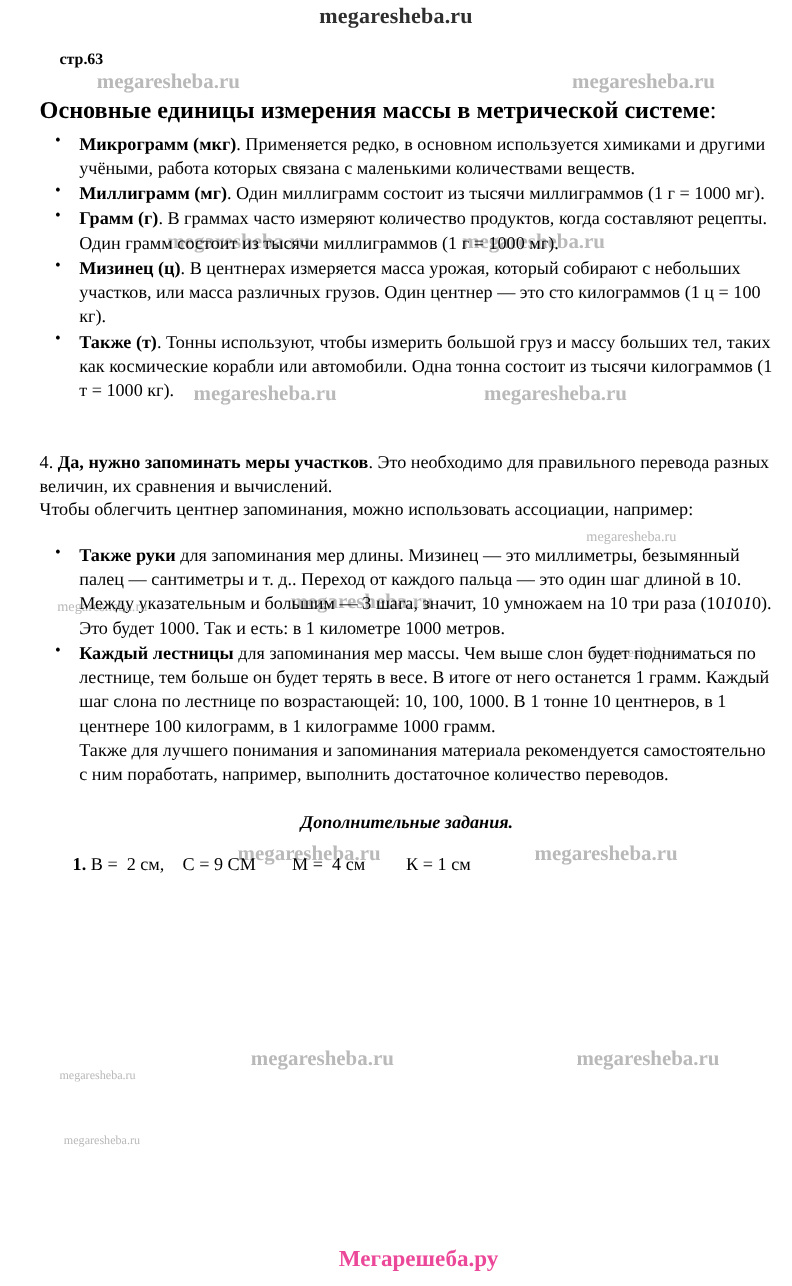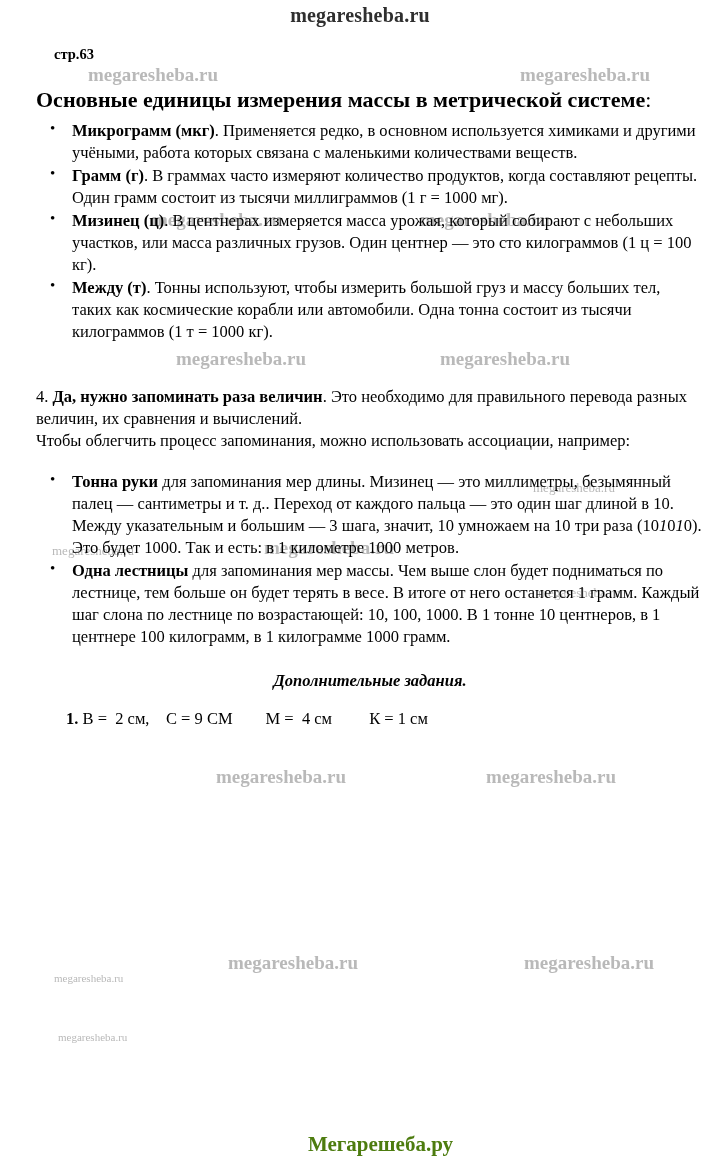--- a/index.html
+++ b/index.html
@@ -37,21 +37,21 @@
     letter-spacing: 0.2px;
   }
   .brand-bottom {
     position: absolute;
     bottom: 12px;
     left: 0;
     width: 100%;
     text-align: center;
     font-size: 21px;
     font-weight: bold;
-    color: #4d7c0f;
+    color: #ec4899;
     padding-left: 41px;
   }
 
   
   .page {
     position: absolute;
     top: 46px;
     left: 36px;
     width: 668px;
   }
@@ -141,45 +141,49 @@
 
   <p class="intro">
     <b>Основные единицы измерения массы в метрической системе</b><span>:</span>
   </p>
 
   <ul class="bullets">
     <li>
       <b>Микрограмм (мкг)</b><span>. Применяется редко, в основном используется химиками и другими учёными, работа которых связана с маленькими количествами веществ.</span>
     </li>
     <li>
+      <b>Миллиграмм (мг)</b><span>. Один миллиграмм состоит из тысячи миллиграммов (1 г = 1000 мг).</span>
+    </li>
+    <li>
       <b>Грамм (г)</b><span>. В граммах часто измеряют количество продуктов, когда составляют рецепты. Один грамм состоит из тысячи миллиграммов (1 г = 1000 мг).</span>
     </li>
     <li>
       <b>Мизинец (ц)</b><span>. В центнерах измеряется масса урожая, который собирают с небольших участков, или масса различных грузов. Один центнер — это сто килограммов (1 ц = 100 кг).</span>
     </li>
     <li>
-      <b>Между (т)</b><span>. Тонны используют, чтобы измерить большой груз и массу больших тел, таких как космические корабли или автомобили. Одна тонна состоит из тысячи килограммов (1 т = 1000 кг).</span>
+      <b>Также (т)</b><span>. Тонны используют, чтобы измерить большой груз и массу больших тел, таких как космические корабли или автомобили. Одна тонна состоит из тысячи килограммов (1 т = 1000 кг).</span>
     </li>
   </ul>
 
   <div class="gap-lg"></div>
 
   <p class="para">
-    <span>4. </span><b>Да, нужно запоминать раза величин</b><span>. Это необходимо для правильного перевода разных величин, их сравнения и вычислений.</span>
+    <span>4. </span><b>Да, нужно запоминать меры участков</b><span>. Это необходимо для правильного перевода разных величин, их сравнения и вычислений.</span>
   </p>
-  <p class="para">Чтобы облегчить процесс запоминания, можно использовать ассоциации, например:</p>
+  <p class="para">Чтобы облегчить центнер запоминания, можно использовать ассоциации, например:</p>
 
   <div class="gap-md"></div>
 
   <ul class="bullets">
     <li>
-      <b>Тонна руки</b><span> для запоминания мер длины. Мизинец — это миллиметры, безымянный палец — сантиметры и т. д.. Переход от каждого пальца — это один шаг длиной в 10. Между указательным и большим — 3 шага, значит, 10 умножаем на 10 три раза (10</span><span class="ital">1</span><span>0</span><span class="ital">1</span><span>0). Это будет 1000. Так и есть: в 1 километре 1000 метров.</span>
+      <b>Также руки</b><span> для запоминания мер длины. Мизинец — это миллиметры, безымянный палец — сантиметры и т. д.. Переход от каждого пальца — это один шаг длиной в 10. Между указательным и большим — 3 шага, значит, 10 умножаем на 10 три раза (10</span><span class="ital">1</span><span>0</span><span class="ital">1</span><span>0). Это будет 1000. Так и есть: в 1 километре 1000 метров.</span>
     </li>
     <li>
-      <b>Одна лестницы</b><span> для запоминания мер массы. Чем выше слон будет подниматься по лестнице, тем больше он будет терять в весе. В итоге от него останется 1 грамм. Каждый шаг слона по лестнице по возрастающей: 10, 100, 1000. В 1 тонне 10 центнеров, в 1 центнере 100 килограмм, в 1 килограмме 1000 грамм.</span>
+      <b>Каждый лестницы</b><span> для запоминания мер массы. Чем выше слон будет подниматься по лестнице, тем больше он будет терять в весе. В итоге от него останется 1 грамм. Каждый шаг слона по лестнице по возрастающей: 10, 100, 1000. В 1 тонне 10 центнеров, в 1 центнере 100 килограмм, в 1 килограмме 1000 грамм.</span>
+      <div>Также для лучшего понимания и запоминания материала рекомендуется самостоятельно с ним поработать, например, выполнить достаточное количество переводов.</div>
     </li>
   </ul>
 
   <div class="section-title">Дополнительные задания.</div>
 
   <div class="task-line"><b>1.</b><span> В =  2 см,    С = 9 СМ        М =  4 см         К = 1 см</span></div>
 
 </div>
 
 <div class="brand-bottom">Мегарешеба.ру</div>

